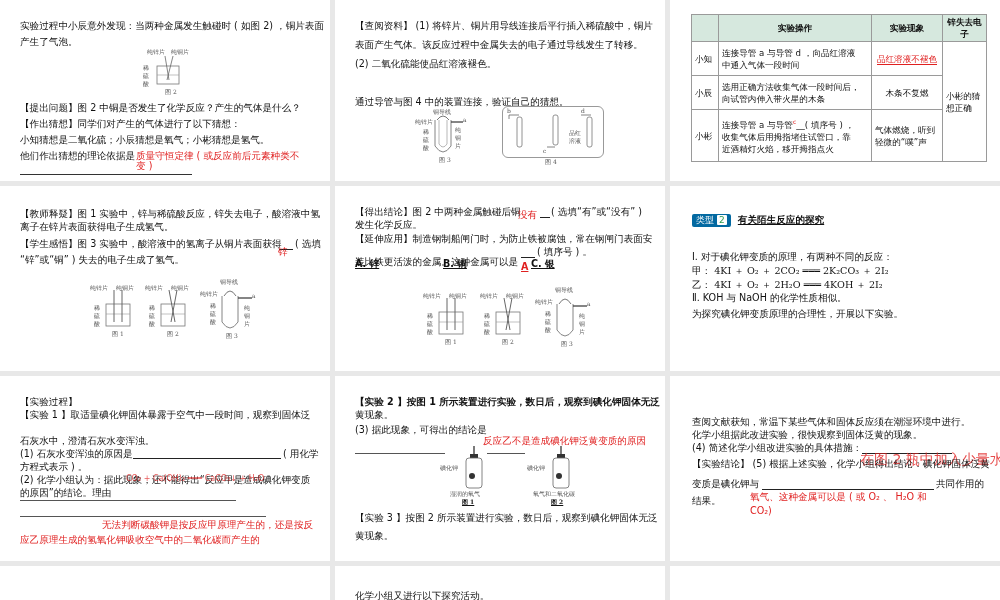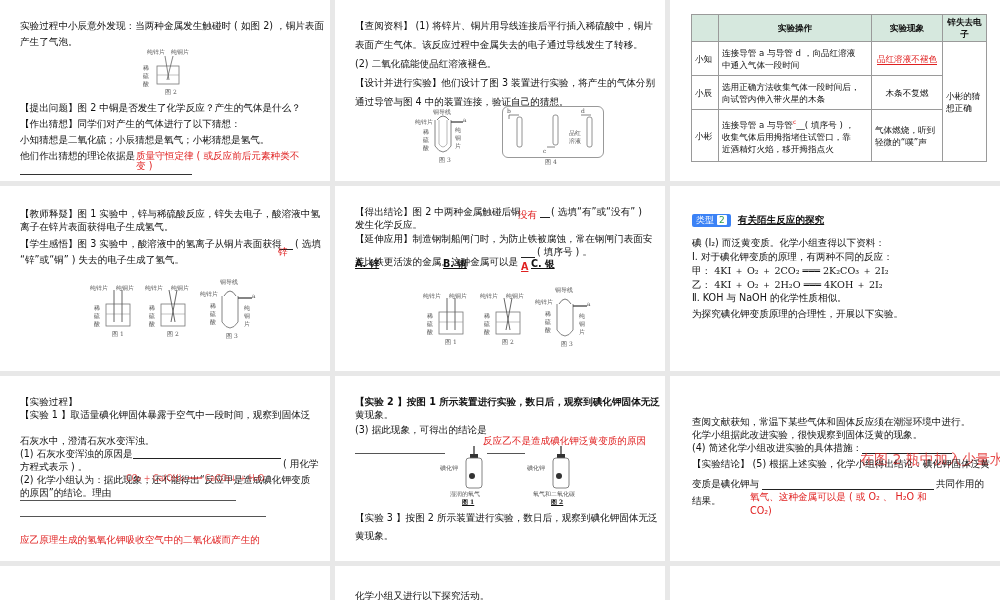--- a/index.html
+++ b/index.html
@@ -8,21 +8,21 @@
   .panel { position:absolute; background:#fff; overflow:hidden; }
   .p { position:absolute; font-size:9.6px; line-height:15px; white-space:nowrap; }
   .r { color:#e02020; }
   .b { font-weight:bold;text-decoration:underline; }
   .u { display:inline-block; border-bottom:1px solid #222; height:10px; vertical-align:baseline; }
   .fig { position:absolute; }
   .cap { font-size:6px; color:#555; position:absolute; white-space:nowrap; font-family:"DejaVu Serif", serif; }
   table.t { position:absolute; border-collapse:collapse; font-size:8.6px; line-height:12px; }
   table.t td, table.t th { border:1px solid #9a9a9a; padding:1px 3px; vertical-align:middle; }
   table.t th { background:#d6e8de; font-weight:bold; text-align:center; }
-  .tag { display:inline-block; background:#3b82f6; color:#fff; font-size:9px; padding:0 4px; border-radius:2px; line-height:13px; }
+  .tag { display:inline-block; background:#0369a1; color:#fff; font-size:9px; padding:0 4px; border-radius:2px; line-height:13px; }
   .tag .n { background:#fff; color:#2e9b4e; padding:0 2px; margin-left:3px; border-radius:1px; }
 </style>
 </head>
 <body>
 
 <div class="panel" style="left:0;top:0;width:330px;height:181px;">
   <div class="p" style="left:20px;top:18px;">实验过程中小辰意外发现：当两种金属发生触碰时 ( 如图 2) ，铜片表面</div>
   <div class="p" style="left:20px;top:34px;">产生了气泡。</div>
   <div class="fig" style="left:145px;top:48px;width:50px;height:48px;">
     <svg width="50" height="48">
@@ -44,21 +44,20 @@
   <div class="p" style="left:20px;top:148px;">他们作出猜想的理论依据是</div>
   <div class="p r" style="left:136px;top:148px;">质量守恒定律 ( 或反应前后元素种类不</div>
   <div class="p r" style="left:136px;top:158px;">变 )</div>
   <div style="position:absolute;left:20px;top:174px;width:172px;border-bottom:1px solid #333;"></div>
 </div>
 
 <div class="panel" style="left:335px;top:0;width:330px;height:181px;">
   <div class="p" style="left:20px;top:18px;">【查阅资料】 (1) 将锌片、铜片用导线连接后平行插入稀硫酸中，铜片</div>
   <div class="p" style="left:20px;top:37px;">表面产生气体。该反应过程中金属失去的电子通过导线发生了转移。</div>
   <div class="p" style="left:20px;top:56px;">(2) 二氧化硫能使品红溶液褪色。</div>
-  <div class="p" style="left:20px;top:75px;">【设计并进行实验】他们设计了图 3 装置进行实验，将产生的气体分别</div>
   <div class="p" style="left:20px;top:94px;">通过导管与图 4 中的装置连接，验证自己的猜想。</div>
   <div class="fig" style="left:82px;top:108px;width:52px;height:56px;">
     <svg width="52" height="56">
       <path d="M18 12 L18 38 Q26 50 34 38 L34 12" fill="none" stroke="#777" stroke-width="0.9"></path>
       <path d="M22 12 L22 36 Q26 42 30 36 L30 12" fill="none" stroke="#999" stroke-width="0.7"></path>
       <path d="M20 12 Q26 4 32 12" fill="none" stroke="#555" stroke-width="0.8"></path>
       <line x1="34" y1="14" x2="46" y2="14" stroke="#333" stroke-width="1.2"></line>
     </svg>
     <span class="cap" style="left:16px;top:0;">铜导线</span>
     <span class="cap" style="left:-2px;top:10px;">纯锌片</span>
@@ -250,41 +249,41 @@
     <span class="cap" style="left:52px;top:16px;">a</span>
     <span class="cap" style="left:26px;top:56px;">图 3</span>
   </div>
 </div>
 
 <div class="panel" style="left:670px;top:186px;width:330px;height:185px;">
   <div style="position:absolute;left:22px;top:22px;">
     <span class="tag"><span>类型</span><span class="n">2</span></span>
     <span class="b" style="font-size:9.6px;margin-left:2px;">有关陌生反应的探究</span>
   </div>
-  <div class="p" style="left:22px;top:49px;">碘 (I₂) 而泛黄变质。化学小组查得以下资料：</div>
   <div class="p" style="left:22px;top:63px;">Ⅰ. 对于碘化钾变质的原理，有两种不同的反应：</div>
   <div class="p" style="left:22px;top:77px;font-family:'DejaVu Serif',serif;">甲： 4KI ＋ O₂ ＋ 2CO₂ ═══ 2K₂CO₃ ＋ 2I₂</div>
   <div class="p" style="left:22px;top:91px;font-family:'DejaVu Serif',serif;">乙： 4KI ＋ O₂ ＋ 2H₂O ═══ 4KOH ＋ 2I₂</div>
   <div class="p" style="left:22px;top:104px;">Ⅱ. KOH 与 NaOH 的化学性质相似。</div>
   <div class="p" style="left:22px;top:120px;">为探究碘化钾变质原理的合理性，开展以下实验。</div>
 </div>
 
 <div class="panel" style="left:0;top:376px;width:330px;height:185px;">
   <div class="p" style="left:20px;top:18px;">【实验过程】</div>
   <div class="p" style="left:20px;top:31px;">【实验 1 】取适量碘化钾固体暴露于空气中一段时间，观察到固体泛</div>
   <div class="p" style="left:20px;top:57px;">石灰水中，澄清石灰水变浑浊。</div>
   <div class="p" style="left:20px;top:70px;">(1) 石灰水变浑浊的原因是</div>
   <span class="u" style="position:absolute;left:133px;top:72px;width:148px;"></span>
-  <div class="p" style="left:283px;top:70px;margin-top:10px;">( 用化学</div>
+  <div class="p" style="left:283px;top:70px;">( 用化学</div>
   <div class="p" style="left:20px;top:83px;">方程式表示 ) 。</div>
   <div class="p" style="left:20px;top:96px;">(2) 化学小组认为：据此现象，还不能得出“反应甲是造成碘化钾变质</div>
   <div class="p r" style="left:126px;top:95px;font-size:8px;opacity:0.75;">CO₂ + Ca(OH)₂ ═══ CaCO₃↓ + H₂O</div>
   <div class="p" style="left:20px;top:109px;">的原因”的结论。理由</div>
   <div style="position:absolute;left:20px;top:124px;width:216px;border-bottom:1px solid #555;"></div>
   <div style="position:absolute;left:20px;top:140px;width:246px;border-bottom:1px solid #555;"></div>
+  <div class="p r" style="left:102px;top:141px;">无法判断碳酸钾是按反应甲原理产生的，还是按反</div>
   <div class="p r" style="left:20px;top:156px;">应乙原理生成的氢氧化钾吸收空气中的二氧化碳而产生的</div>
 </div>
 
 <div class="panel" style="left:335px;top:376px;width:330px;height:185px;">
   <div class="p" style="left:20px;top:18px;font-weight:bold;">【实验 2 】按图 1 所示装置进行实验，数日后，观察到碘化钾固体无泛</div>
   <div class="p" style="left:20px;top:31px;">黄现象。</div>
   <div class="p" style="left:20px;top:46px;">(3) 据此现象，可得出的结论是</div>
   <div class="p r" style="left:148px;top:57px;">反应乙不是造成碘化钾泛黄变质的原因</div>
   <div style="position:absolute;left:20px;top:77px;width:90px;border-bottom:1px solid #555;"></div>
   <div style="position:absolute;left:152px;top:77px;width:38px;border-bottom:1px solid #555;"></div>

